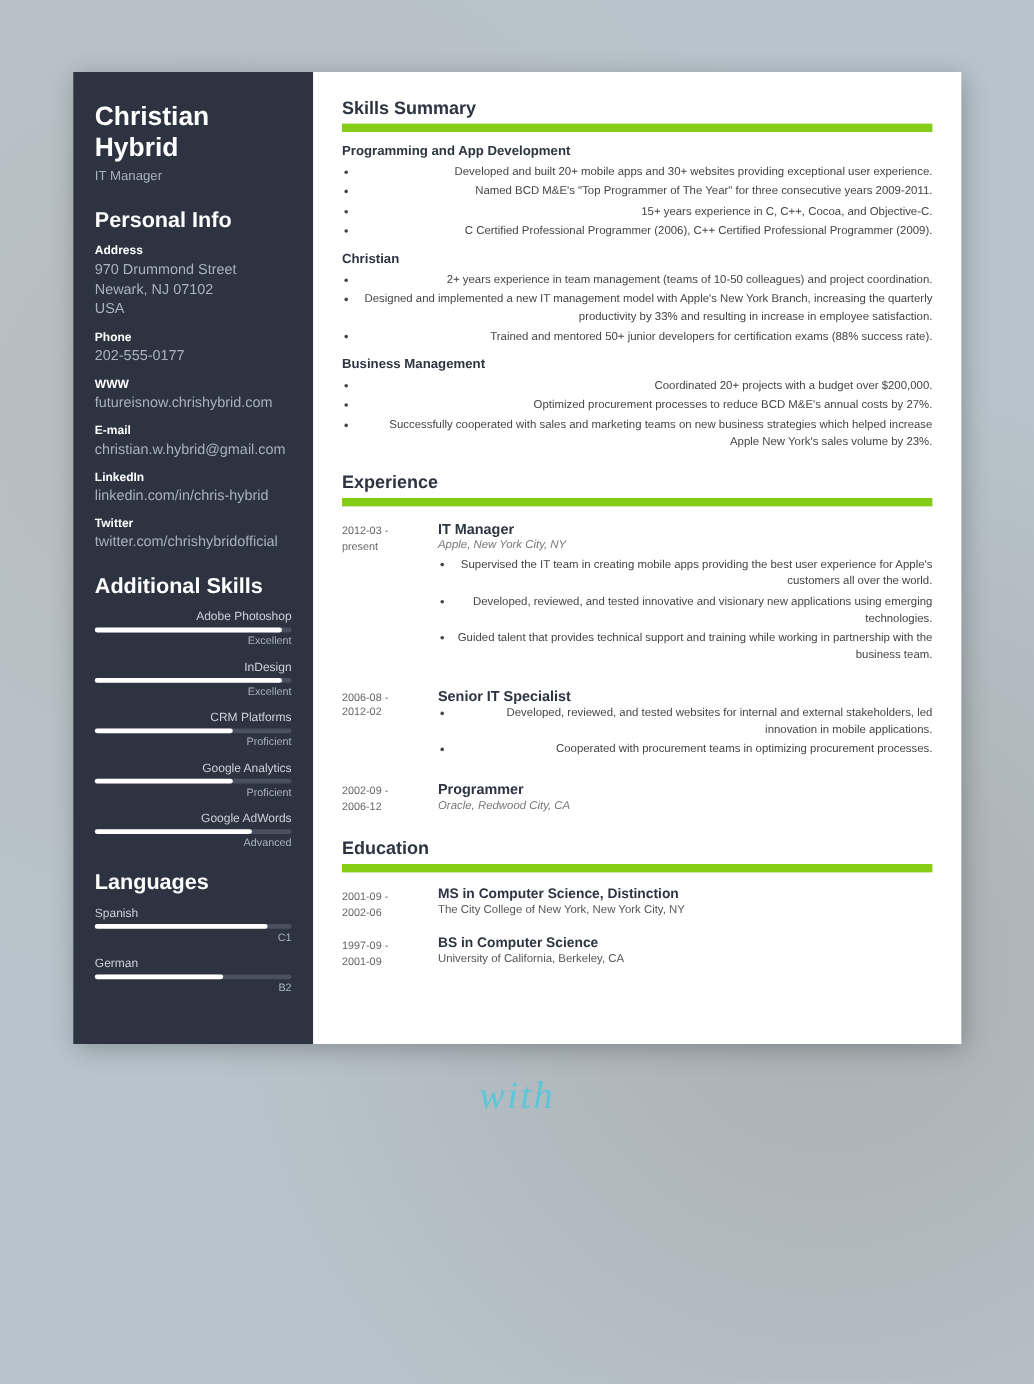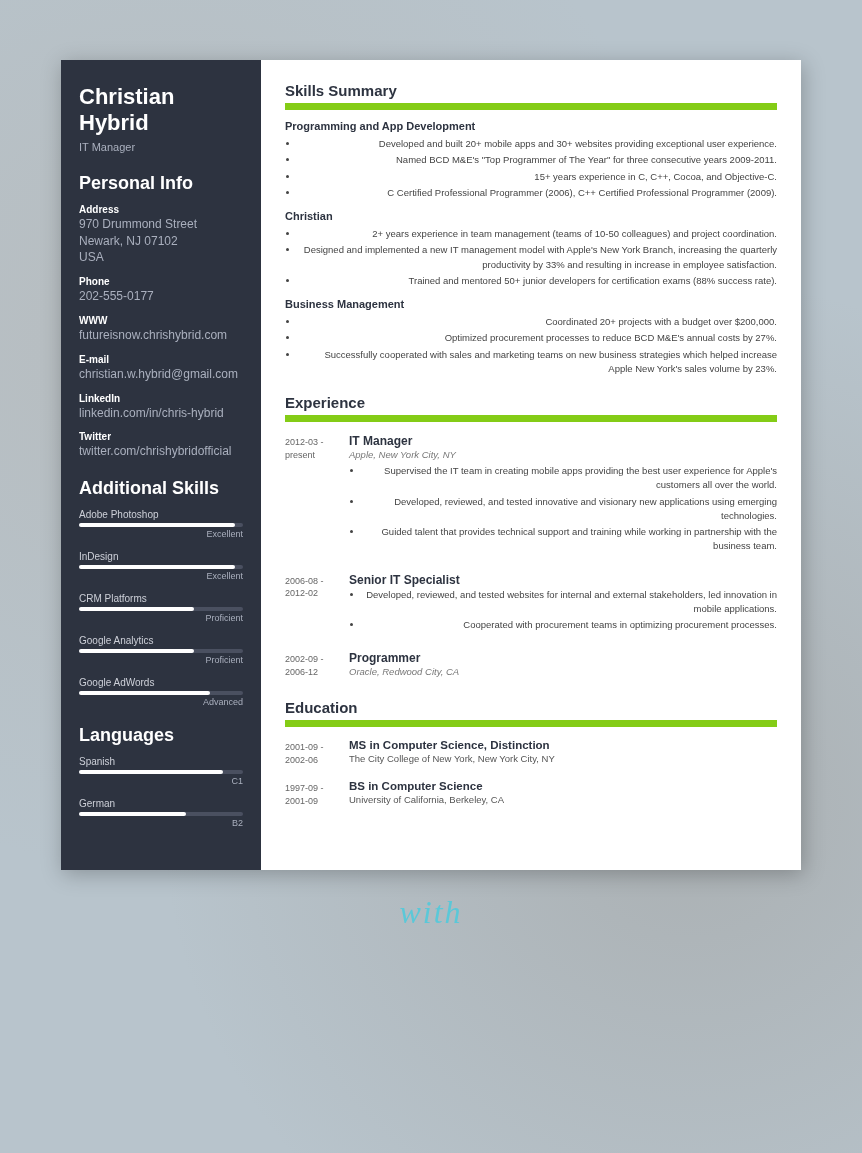--- a/index.html
+++ b/index.html
@@ -64,20 +64,21 @@
       color: #aab0be;
       line-height: 1.4;
     }
     .skill-item {
       margin-bottom: 12px;
     }
     .skill-name {
       font-size: 10px;
       color: #cdd0d8;
       margin-bottom: 3px;
+      text-align: right;
     }
     .skill-bar-bg {
       height: 4px;
       background: #4a5060;
       width: 100%;
       border-radius: 2px;
       margin-bottom: 2px;
     }
     .skill-bar-fill {
       height: 4px;
@@ -146,21 +147,21 @@
     .bullet-list li {
       font-size: 9.5px;
       color: #444;
       line-height: 1.5;
       margin-bottom: 2px;
       text-align: right;
     }
     
     .exp-entry {
       display: flex;
-      gap: 2px;
+      gap: 18px;
       margin-bottom: 14px;
       margin-top: 12px;
     }
     .exp-dates {
       width: 62px;
       min-width: 62px;
       font-size: 9px;
       color: #666;
       line-height: 1.4;
       padding-top: 2px;

